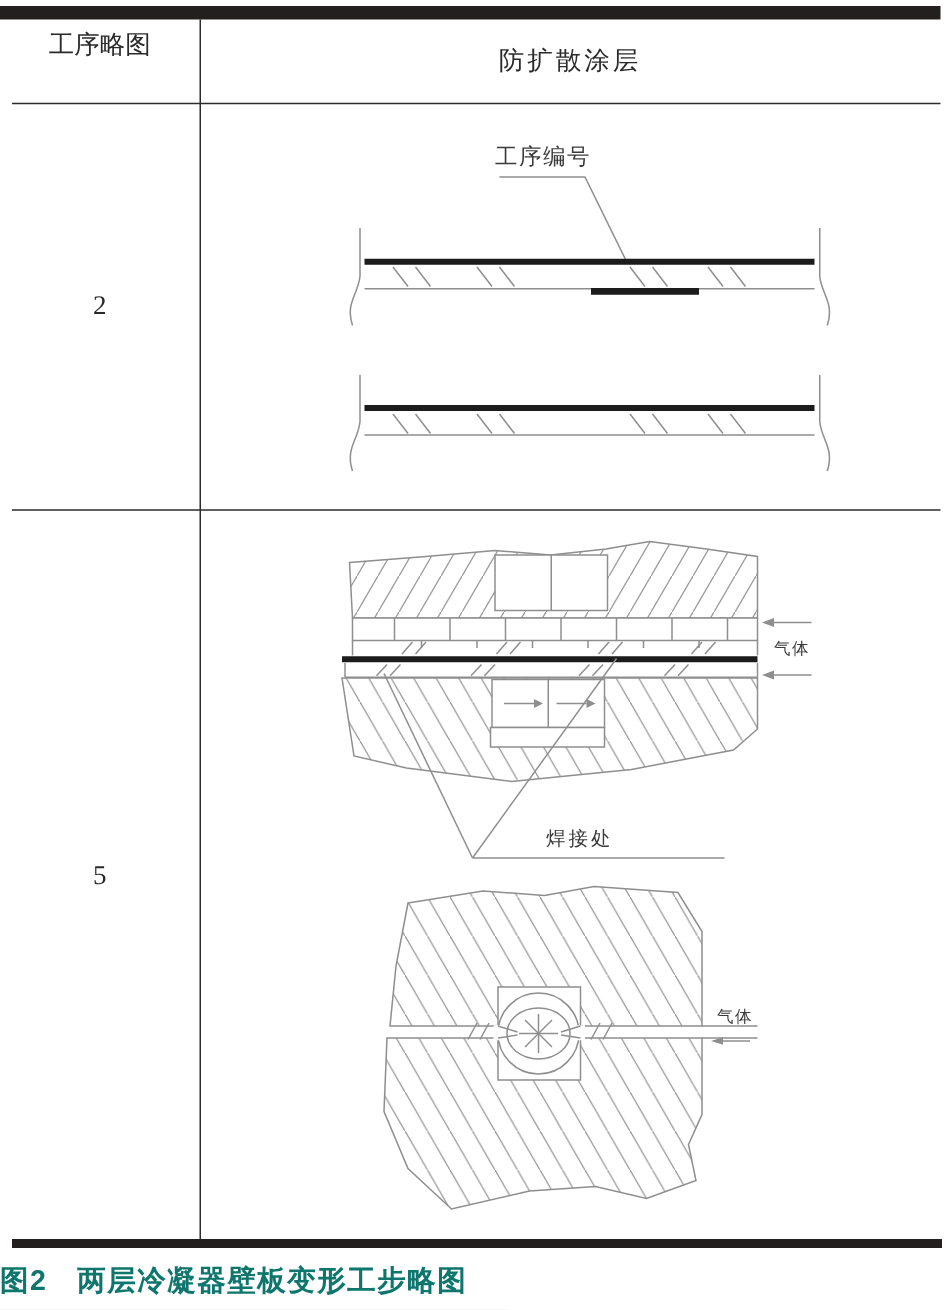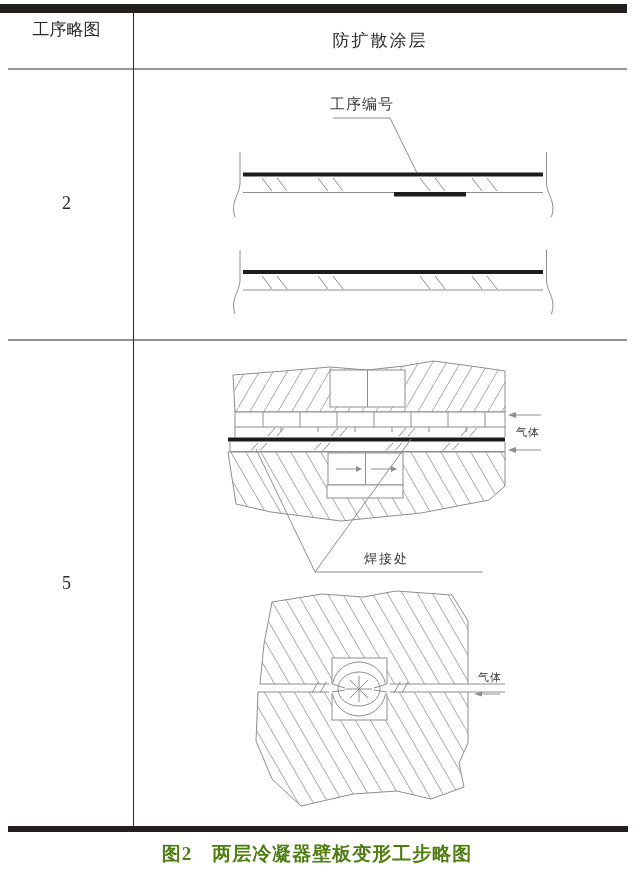--- a/index.html
+++ b/index.html
@@ -11,23 +11,23 @@
   .hdr-cell2{left:133px;top:13px;width:494px;height:54px;display:flex;align-items:center;justify-content:center;
              font-size:17px;letter-spacing:2px;color:#2a2a2a;}
   .stepno{left:0;width:133px;text-align:center;font-size:18px;color:#2a2a2a;}
   .stepno.n2{top:193px;}
   .stepno.n5{top:573px;}
   .dlabel{color:#3a3a3a;}
   .coat-label{left:330px;top:95px;font-size:15px;letter-spacing:1px;}
   .gas1-label{left:516px;top:425px;font-size:11px;letter-spacing:1px;}
   .weld-label{left:344px;top:550px;font-size:13px;letter-spacing:2px;margin-left:20px;}
   .gas2-label{left:478px;top:670px;font-size:11px;letter-spacing:1px;}
-  .caption{left:0;top:841px;width:634px;text-align:center;
-           font-family:Liberation Serif, serif;
-           font-weight:bold;font-size:19px;letter-spacing:1px;color:#4d7c0f;}
+  .caption{left:0;top:841px;width:634px;
+           font-family:Liberation Sans, sans-serif;
+           font-weight:bold;font-size:19px;letter-spacing:1px;color:#0f766e;}
 </style>
 </head>
 <body>
 
 <div class="page">
 
   <svg class="lineart" width="634" height="873" viewBox="0 0 634 873">
     <defs>
       <pattern id="hf" patternUnits="userSpaceOnUse" width="14" height="24">
         <line x1="0" y1="24" x2="14" y2="0" stroke="#9b9b9b" stroke-width="0.9"></line>

